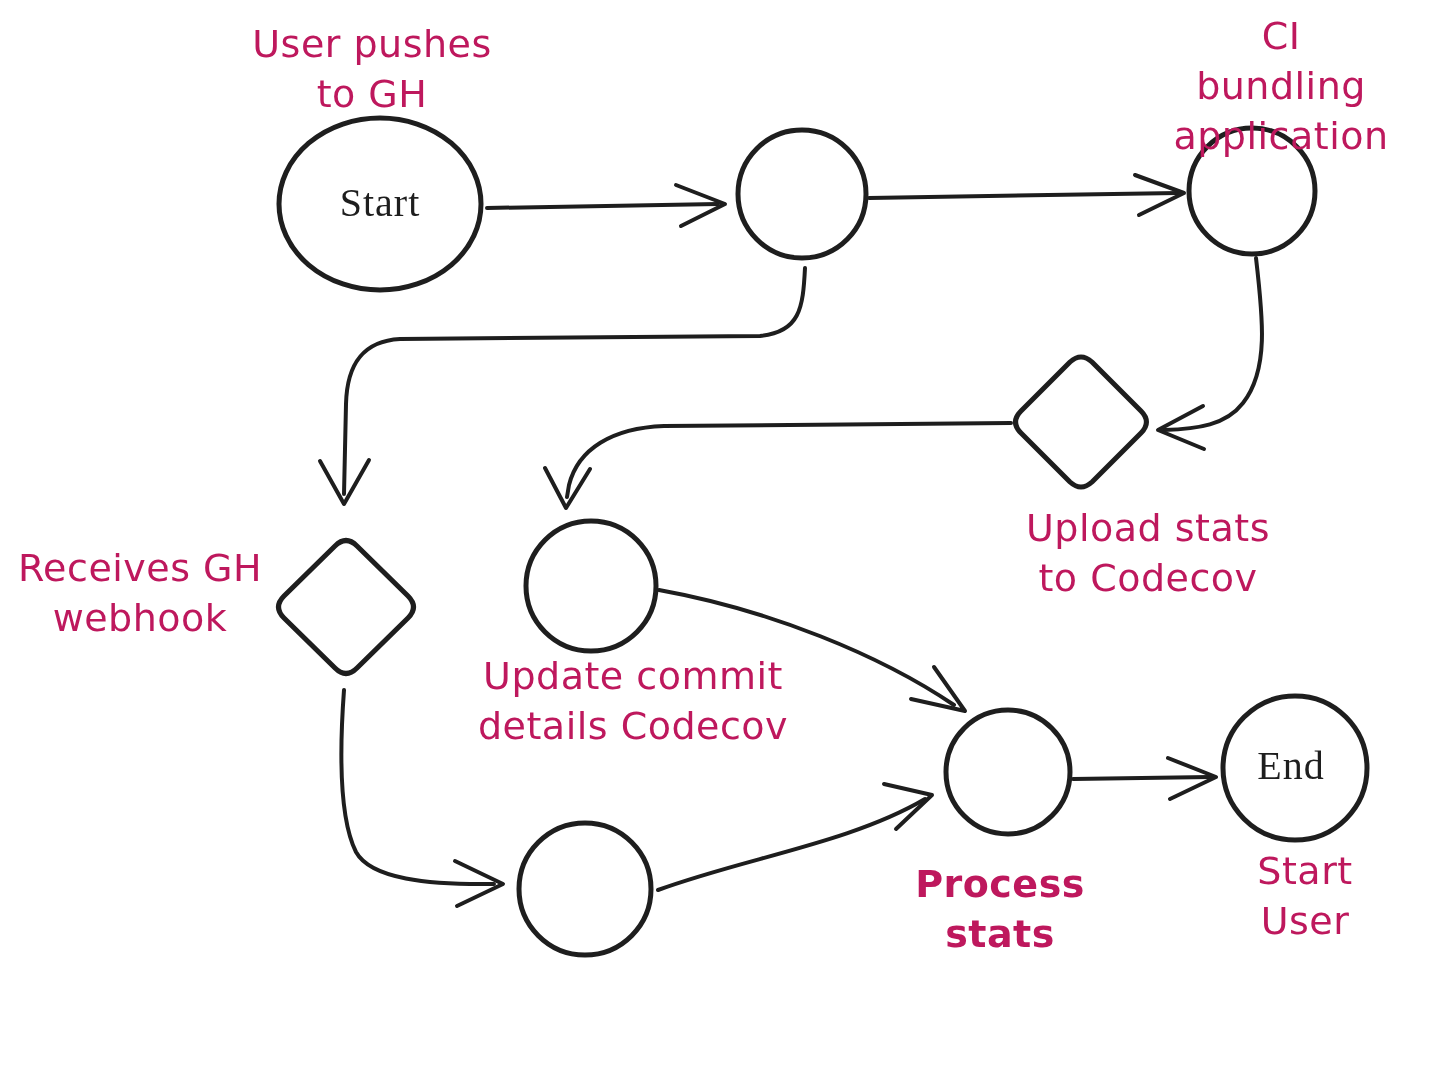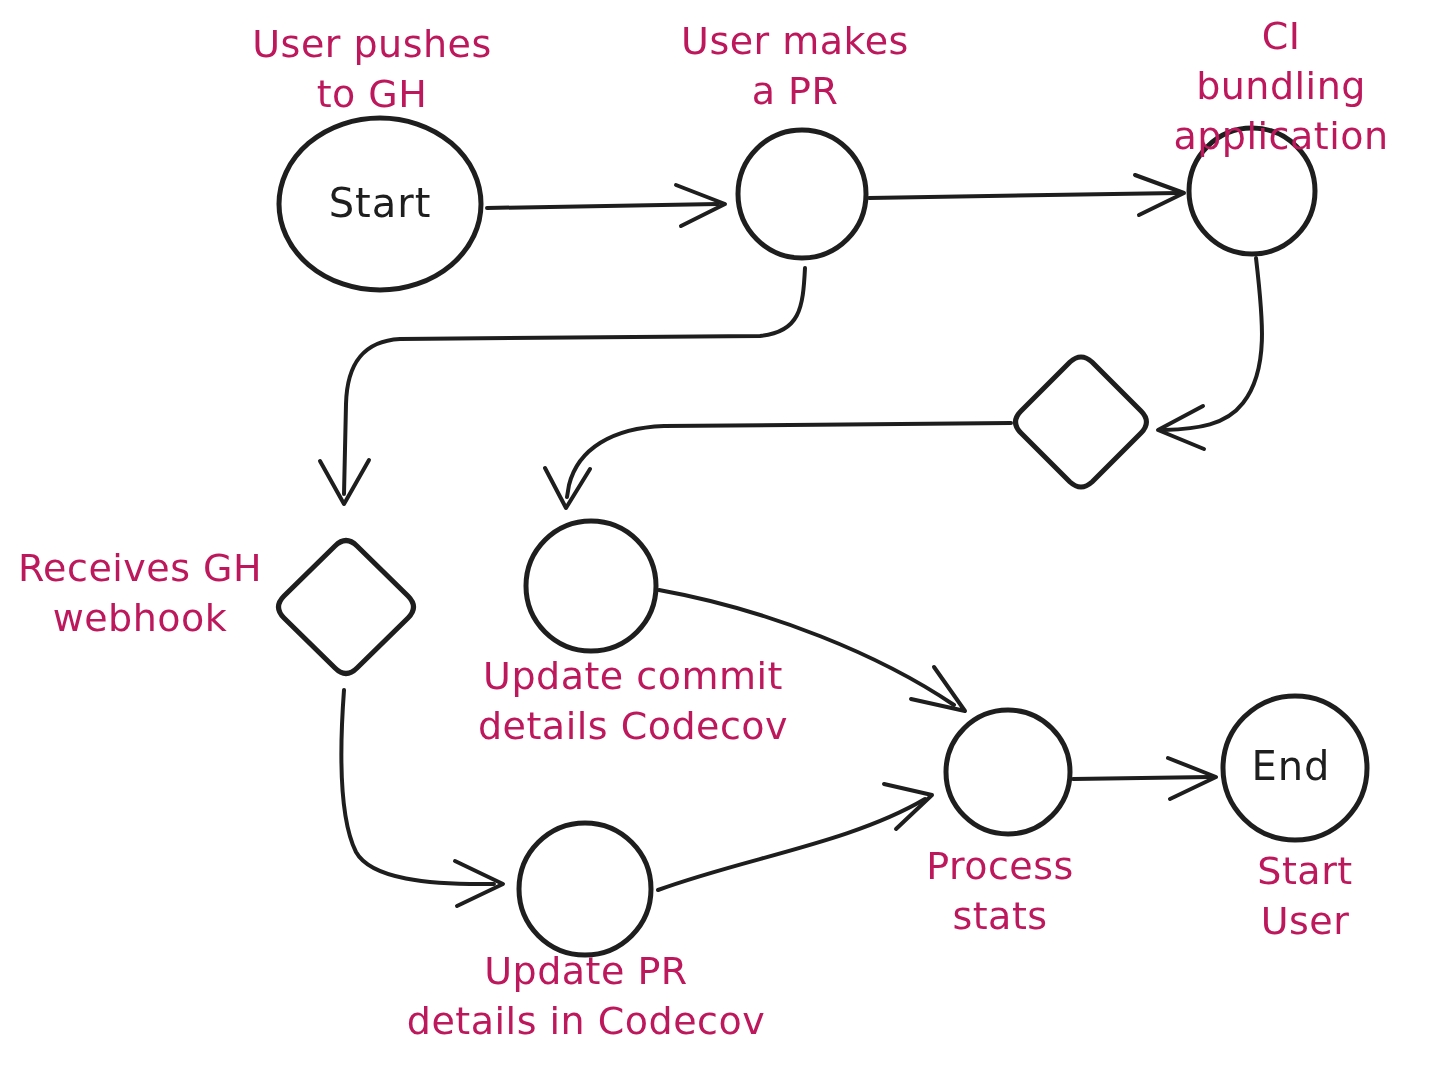--- a/index.html
+++ b/index.html
@@ -34,20 +34,21 @@
   .inner-label {
     position: absolute;
     transform: translate(-50%, -50%);
     color: #1e1e1e;
     font-size: 40px;
     line-height: 1;
     text-align: left;
     white-space: nowrap;
     letter-spacing: 1px;
     user-select: none;
+    font-family: Liberation Serif, serif;
   }
   .shape {
     stroke: #1e1e1e;
     stroke-width: 5;
     fill: #ffffff;
     stroke-linejoin: round;
     stroke-linecap: round;
   }
   .edge {
     stroke: #1e1e1e;
@@ -110,26 +111,24 @@
     <circle class="shape" cx="585" cy="889" r="66"></circle>
     <circle class="shape" cx="1008" cy="772" r="62"></circle>
     <circle class="shape" cx="1295" cy="768" r="72"></circle>
   </svg>
 
   <div class="inner-label" style="left:380px; top:203px;">Start</div>
   <div class="inner-label" style="left:1291px; top:766px;">End</div>
 
   <div class="caption" style="left:372px; top:19px;">User pushes
 to GH</div>
-  <div class="caption" style="left:795px; top:16px;">User makes
-a PR</div>
   <div class="caption" style="left:1281px; top:11px;">CI bundling
 application</div>
   <div class="caption" style="left:140px; top:543px;">Receives GH
 webhook</div>
+  <div class="caption" style="left:1148px; top:503px;">Upload stats
+to Codecov</div>
   <div class="caption" style="left:609px; top:651px;margin-left:24px;">Update commit
 details Codecov</div>
-  <div class="caption" style="left:586px; top:946px;">Update PR
-details in Codecov</div>
-  <div class="caption" style="left:1000px; top:841px;">Process
+  <div class="caption" style="left:1000px; top:859px;font-weight:bold;">Process
 stats</div>
   <div class="caption" style="left:1305px; top:846px;">Start User</div>
 </div>
 
 </body></html>

